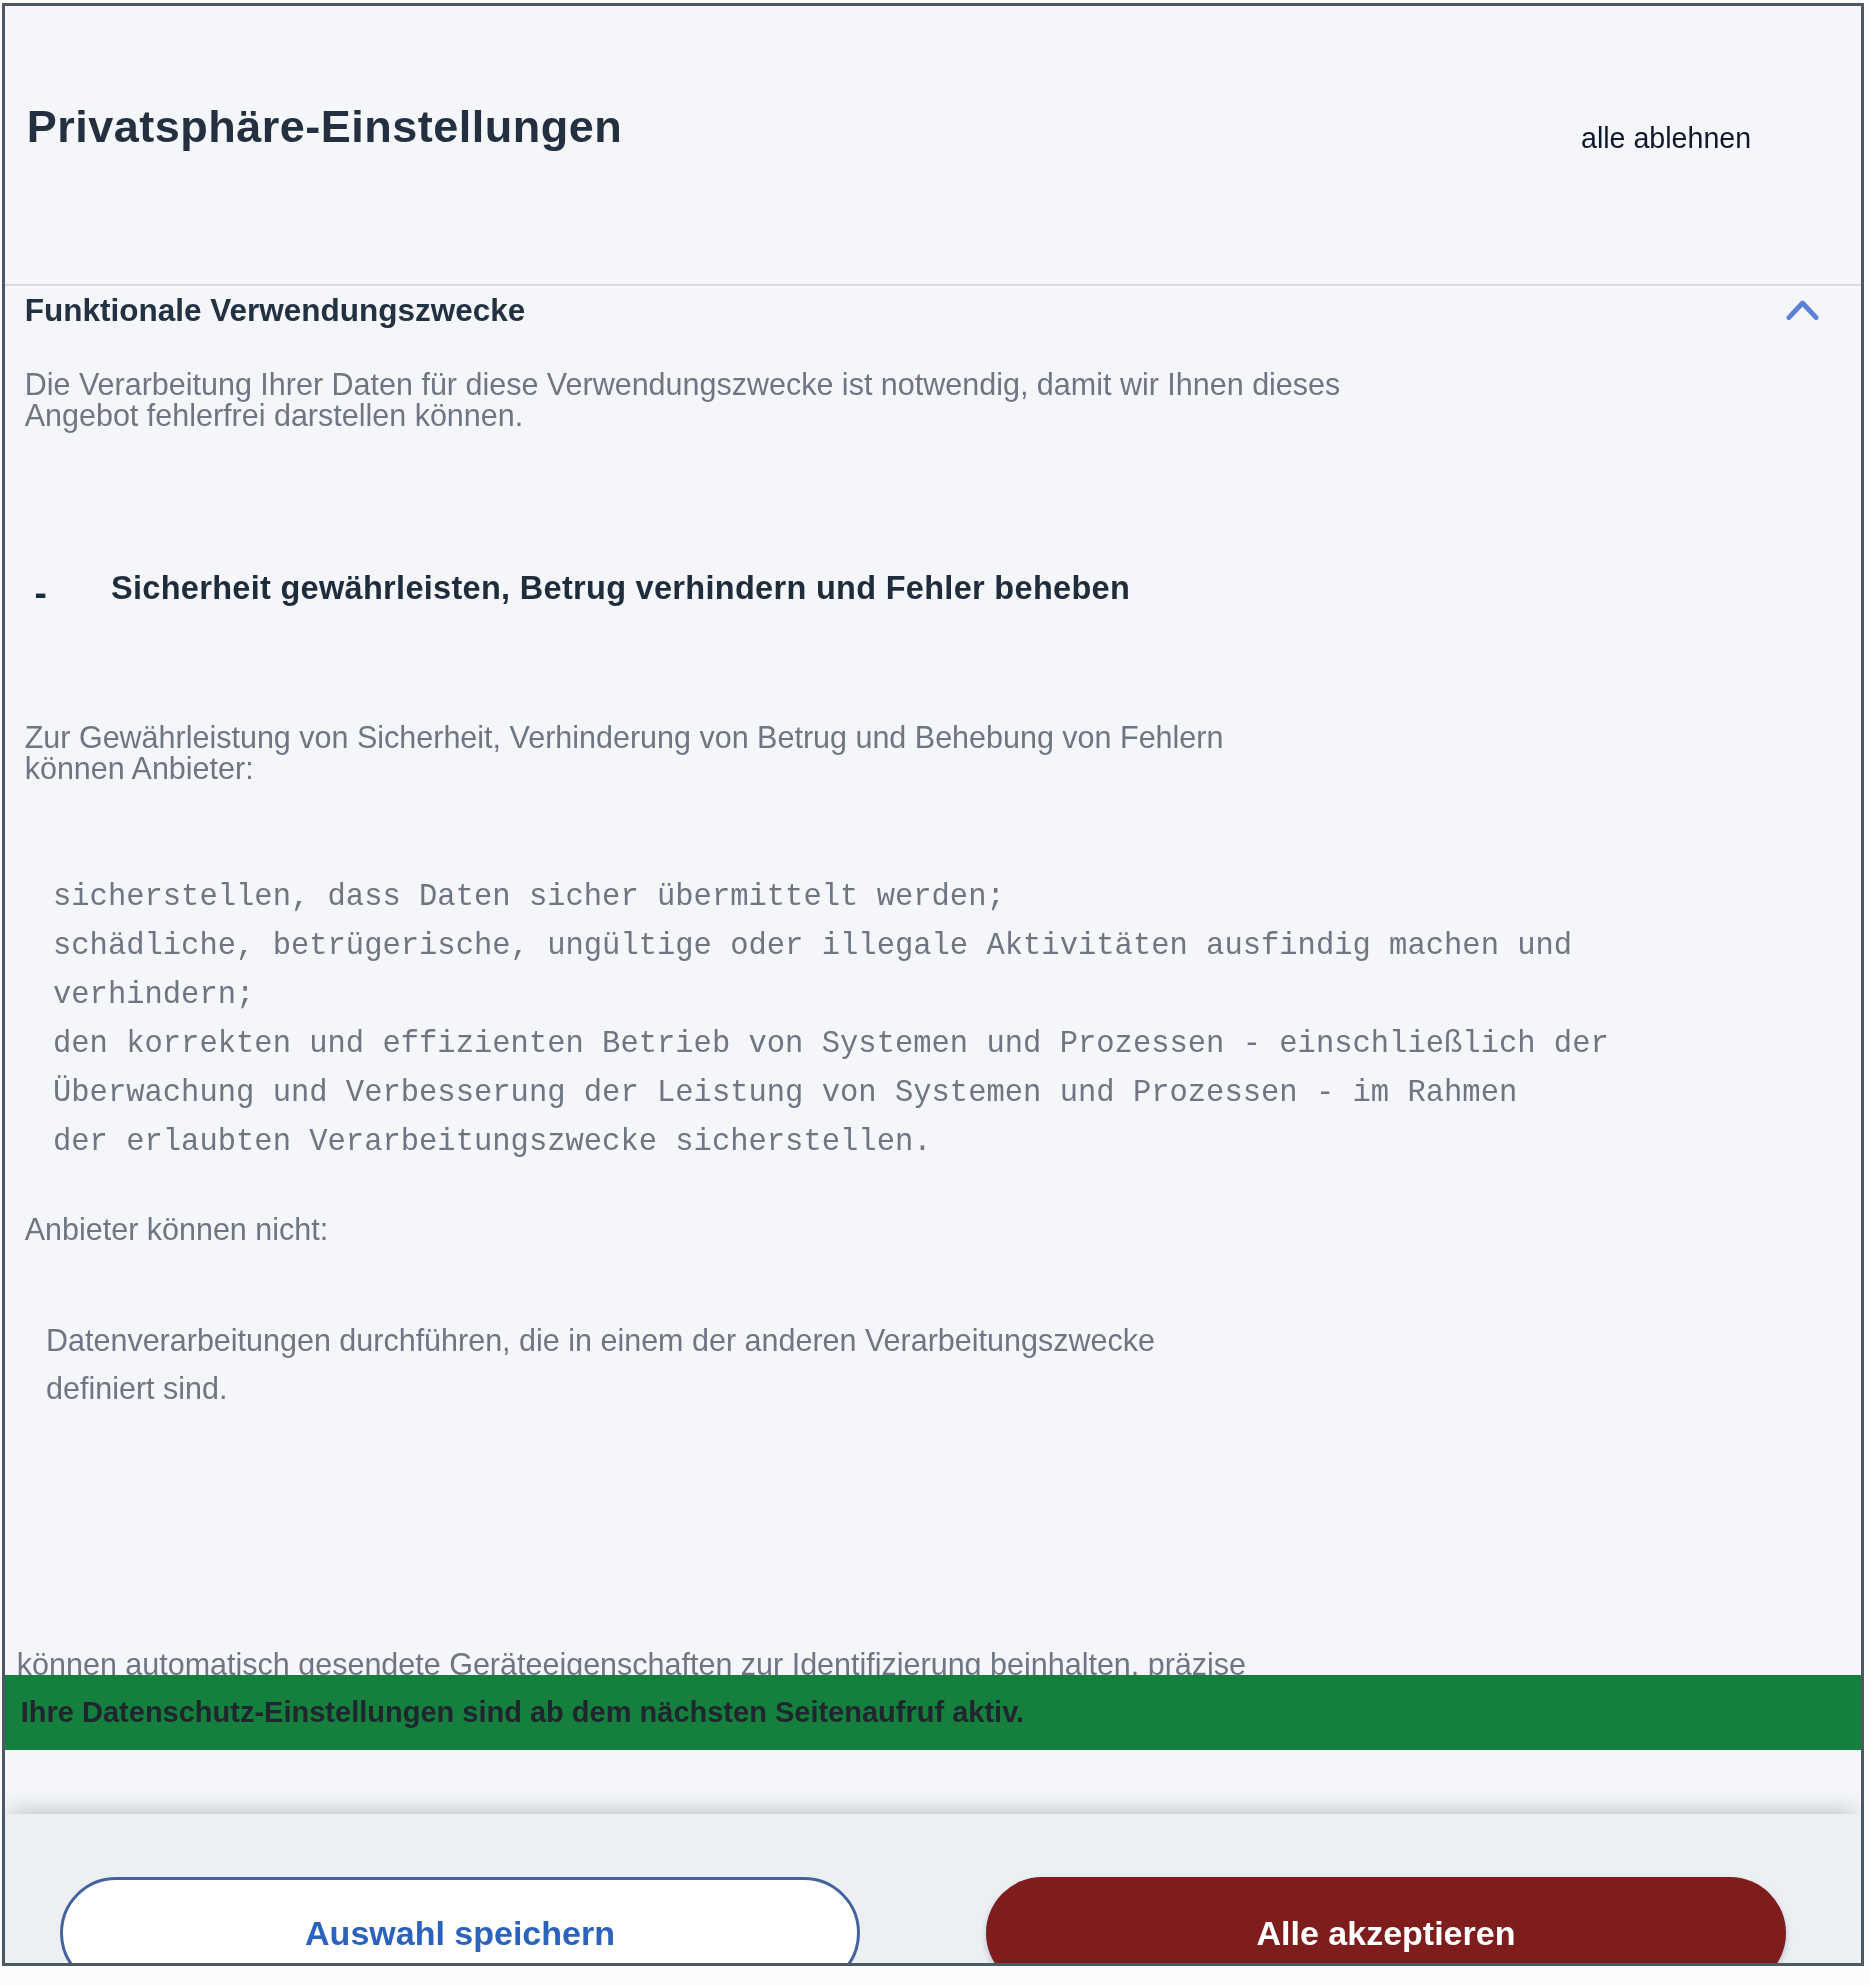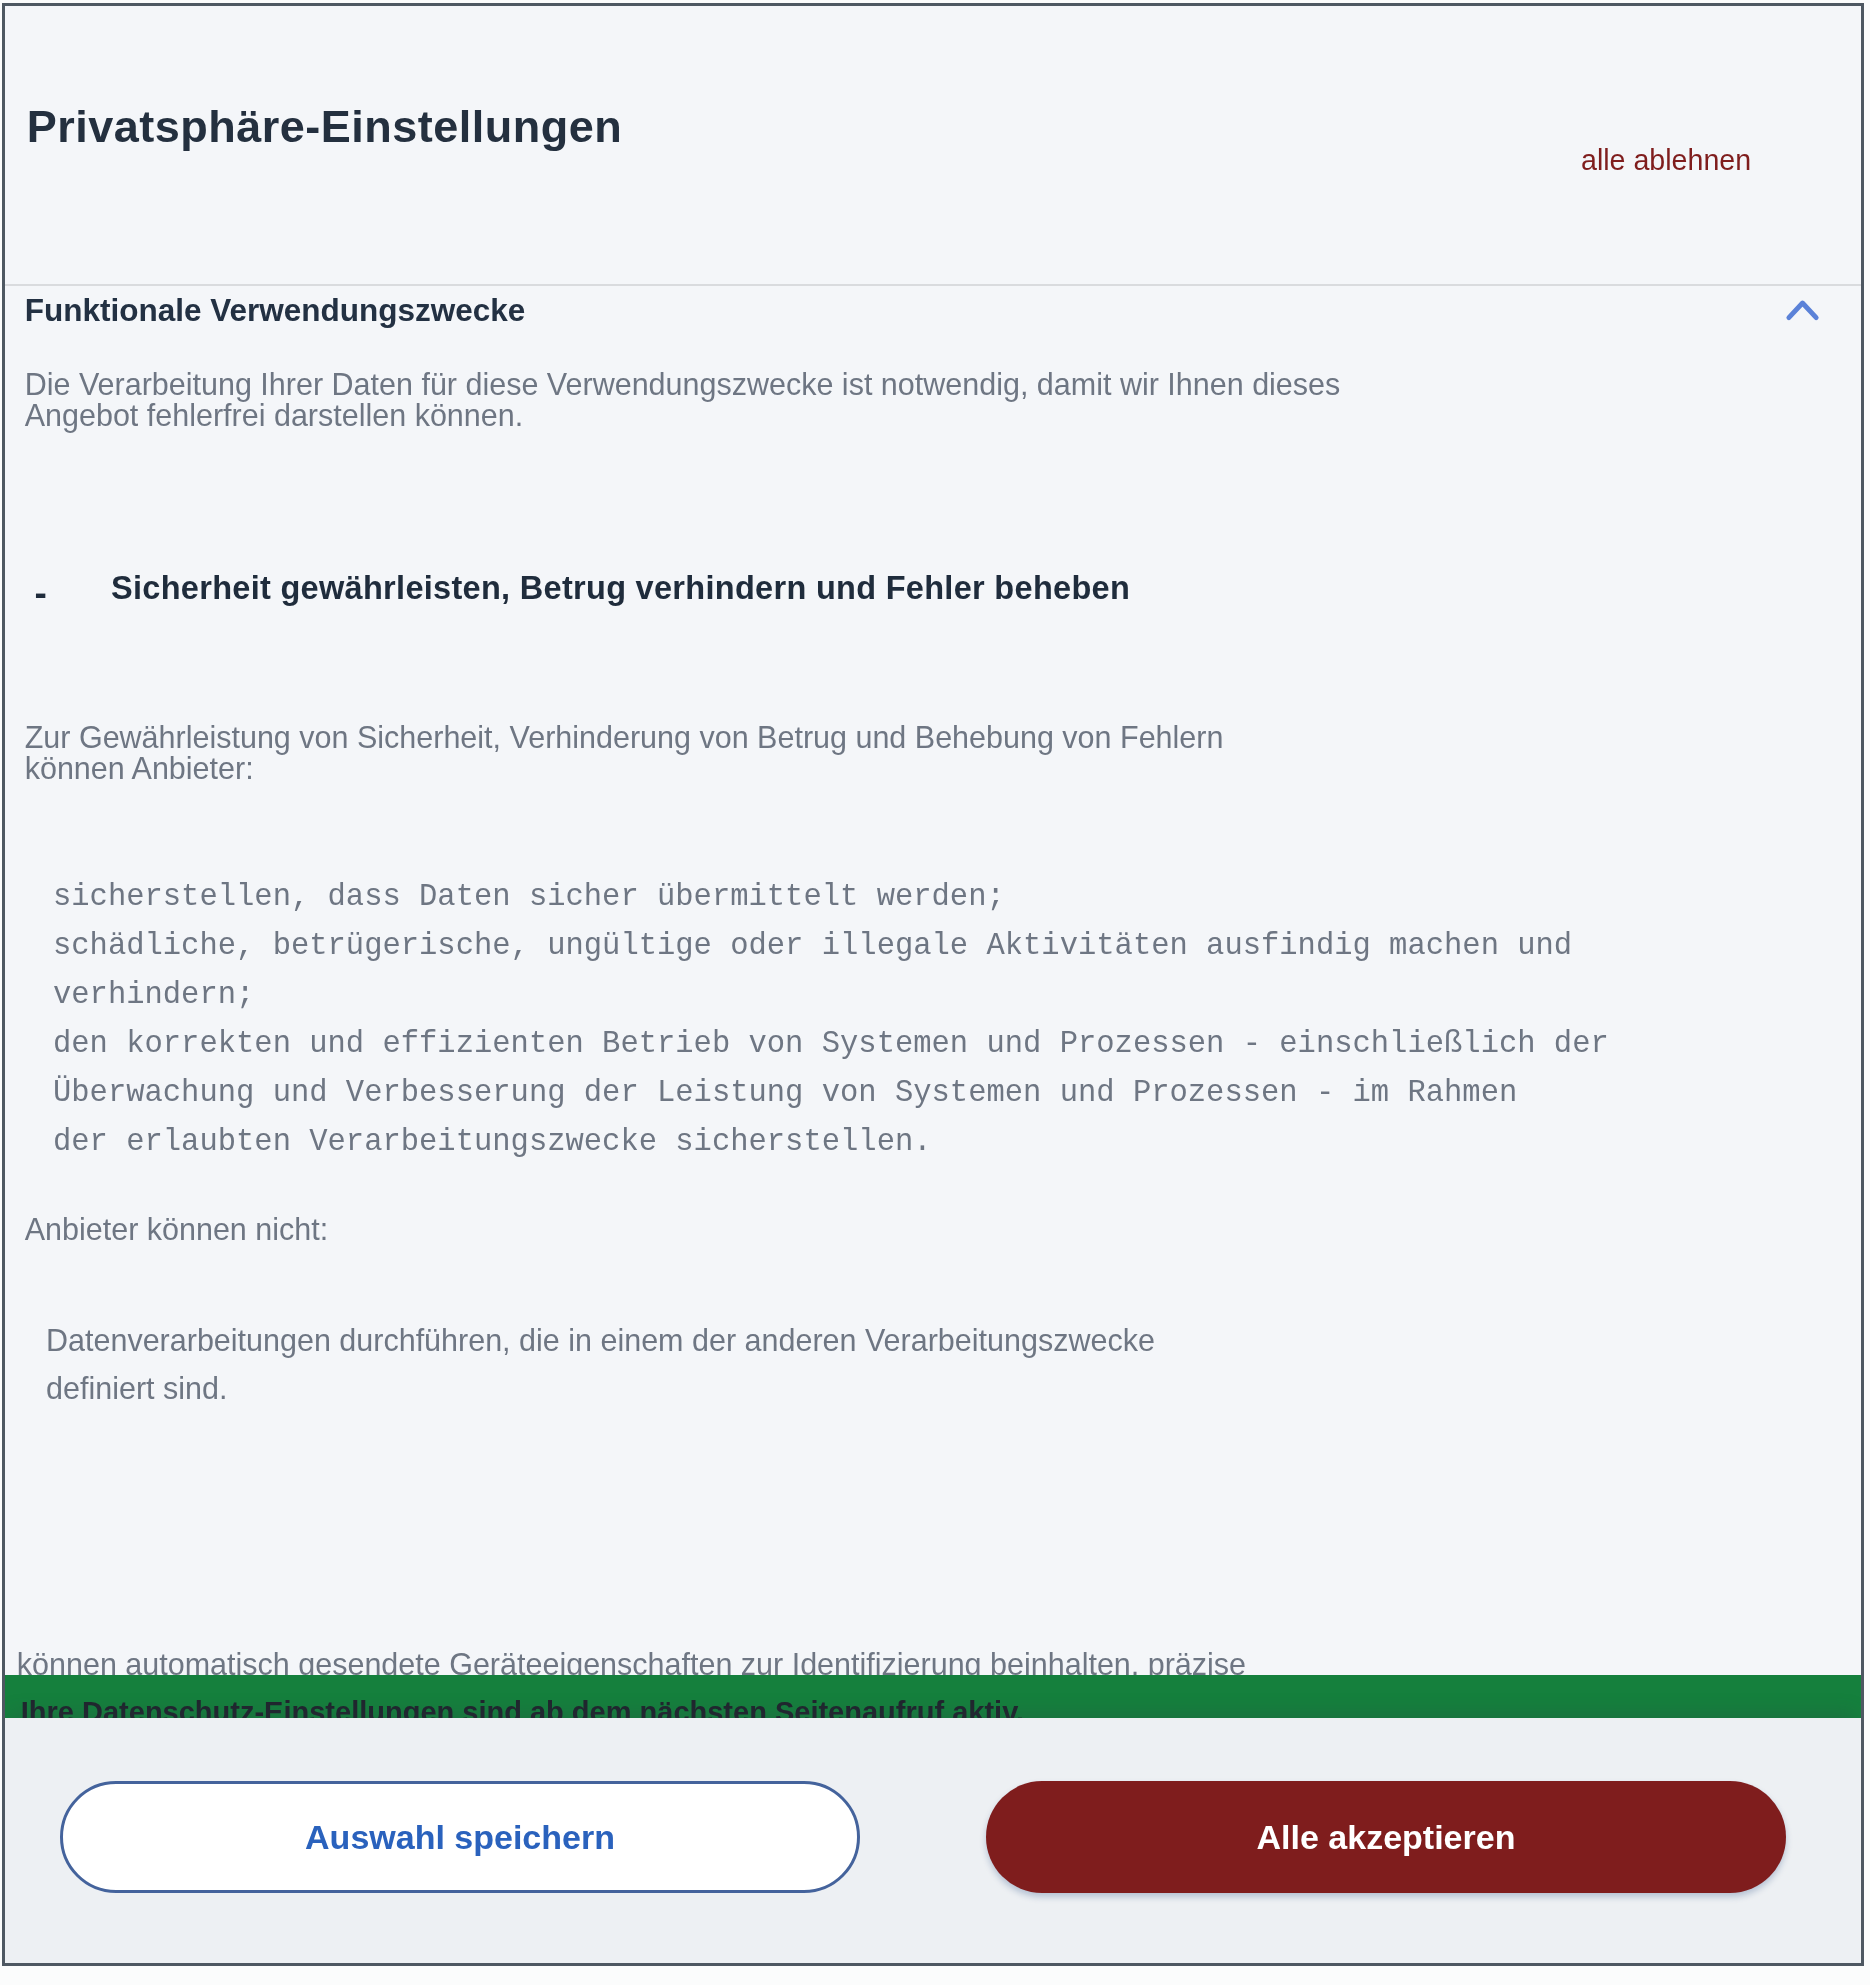--- a/index.html
+++ b/index.html
@@ -16,23 +16,22 @@
     border:3px solid #4e5862;
     overflow:hidden;
   }
   .title {
     position:absolute; left:21.7px; top:95px;
     font-size:45px; font-weight:bold; color:#24303f;
     letter-spacing:0.5px;
   }
   .reject-link {
     position:absolute; right:110px; top:116px;
-    font-size:28.6px; color:#7f1d1d; cursor:pointer;
+    font-size:28.6px; color:#0f172a; cursor:pointer;
     text-decoration:none;
-    margin-top:22px;
   }
   .divider {
     position:absolute; left:0; top:278px; width:100%; height:2px;
     background:#d9dbde;
   }
   .section-title {
     position:absolute; left:19.7px; top:286px;
     font-size:31.5px; font-weight:bold; color:#233143;
   }
   .chevron {
@@ -63,21 +62,21 @@
   .notice-bar {
     position:absolute; left:0; top:1669px; width:100%; height:75px;
     background:#15803d; z-index:2;
     display:flex; align-items:center;
   }
   .notice-text {
     margin-left:15.8px;
     font-size:29px; font-weight:600; color:#20262e;
   }
   .footer {
-    position:absolute; left:0; right:0; bottom:0; height:245px;
+    position:absolute; left:0; right:0; bottom:0; height:149px;
     background:#edf0f3; z-index:3;
     box-shadow:0 -11.8px 17.7px -5.9px rgba(50,60,72,0.22);
   }
   .btn {
     position:absolute; top:63px; height:112px; width:800px;
     border-radius:56px;
     font-family:"Liberation Sans","DejaVu Sans",sans-serif;
     font-size:34px; font-weight:bold;
     display:flex; align-items:center; justify-content:center;
     cursor:pointer;

